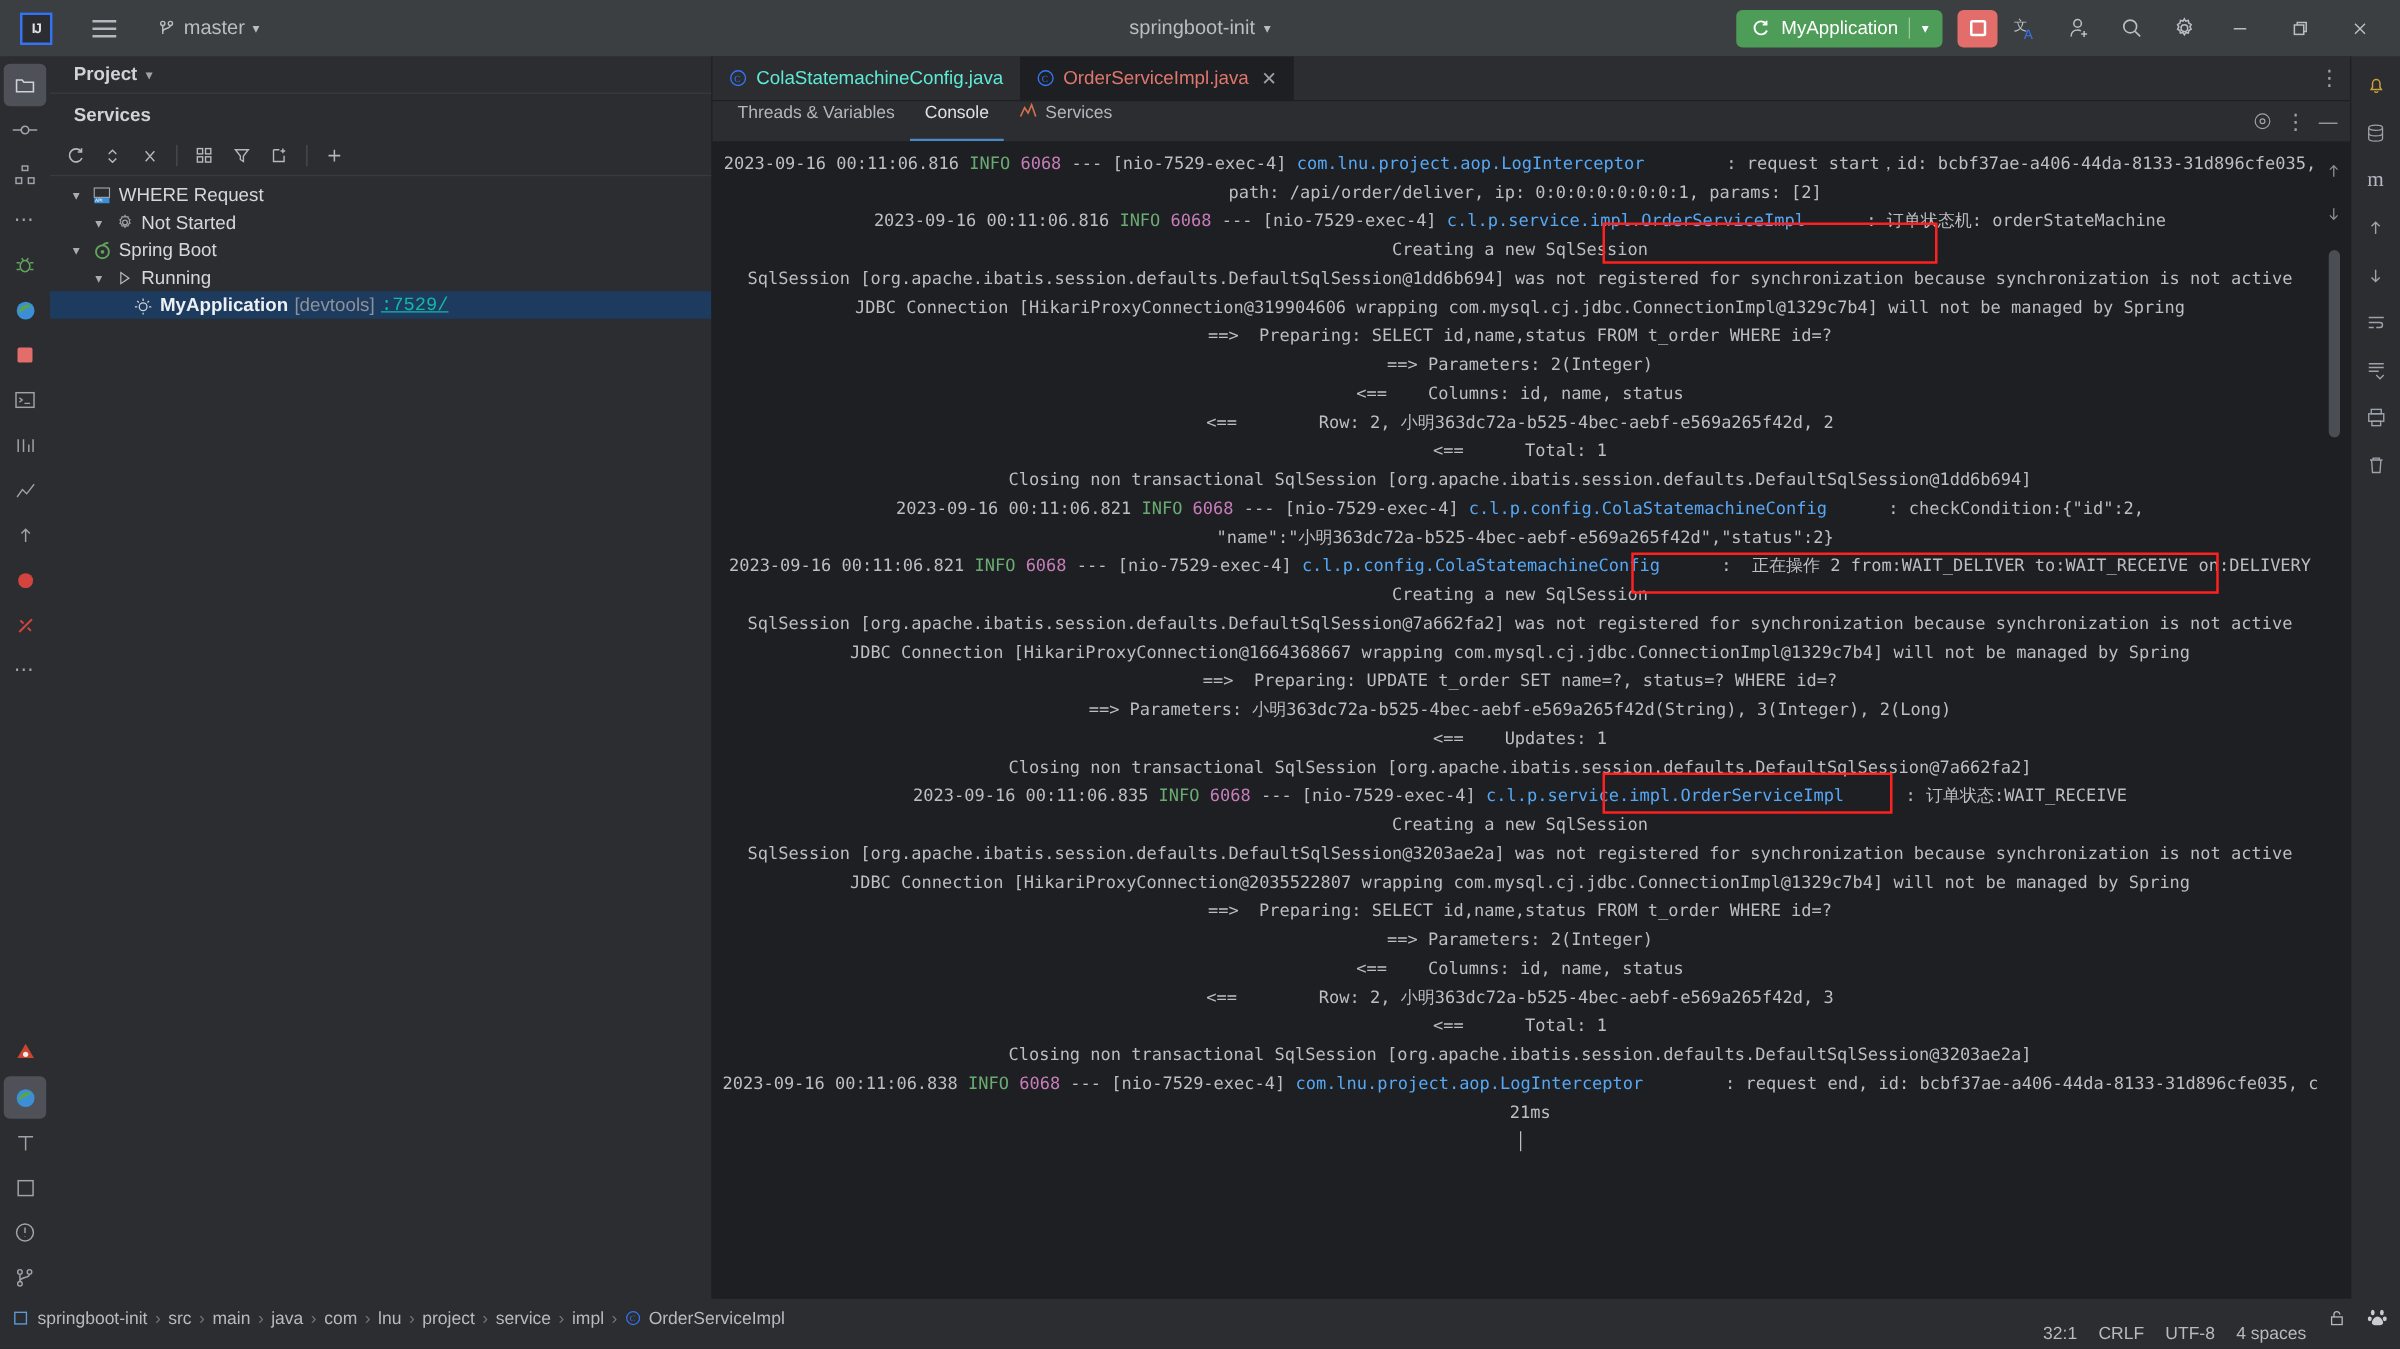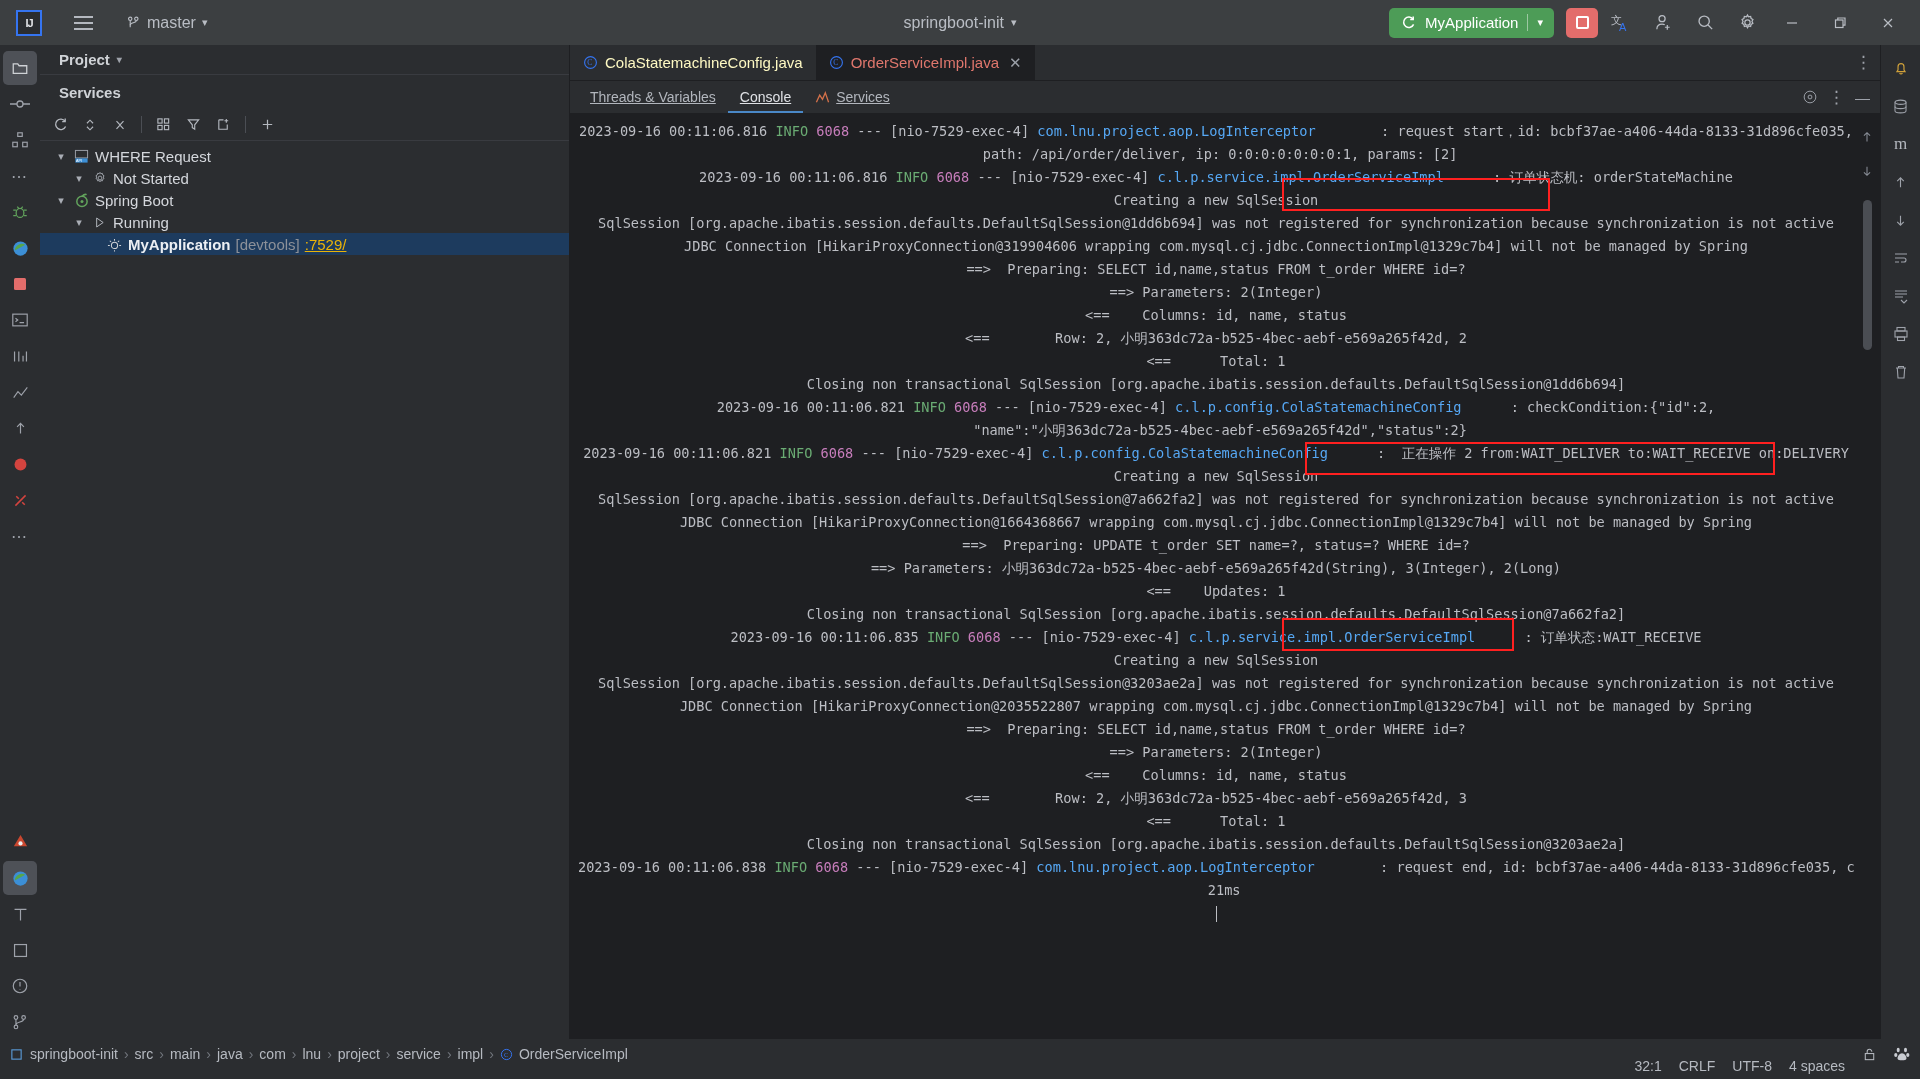--- a/index.html
+++ b/index.html
@@ -75,40 +75,40 @@
   .svc-toolbar .tbtn { width: 27px; height: 26px; display: flex; align-items: center; justify-content: center; cursor: pointer; border-radius: 4px;}
   .svc-toolbar .sep { width: 1px; height: 17px; background: #4b4e54; margin: 0 5px; }
   .svc-tree { flex: 1 1 auto; padding-top: 4px; font-size: 15px; overflow: hidden; }
   .tnode { height: 22px; display: flex; align-items: center; gap: 5px; white-space: nowrap; cursor: pointer; padding-right: 8px;}
   .tnode.sel { background: #1d3b5e; }
   .tw { width: 14px; display: inline-flex; justify-content: center; color: #a9adb5; font-size: 11px; }
   .tico { width: 17px; height: 17px; display: inline-flex; align-items: center; justify-content: center; }
   .tlabel { color: #d4d7dc; }
   .tlabel.bold { font-weight: bold; color: #eceff3; }
   .tdim { color: #8d9199; }
-  .tlink { color: #eab308; text-decoration: underline; }
+  .tlink { color: #14b8a6; text-decoration: underline; font-family: Liberation Mono, monospace; }
   .tpipe { color: #6b6f76; padding: 0 3px; }
 
   
   .main { flex: 1 1 auto; display: flex; flex-direction: column; min-width: 0; background: #1e1f22;}
   .tabsbar {
     height: 36px; background: #2b2d30; display: flex; align-items: stretch; flex: 0 0 36px;
     border-bottom: 1px solid #1e1f22;
   }
   .etab { display: flex; align-items: center; gap: 7px; padding: 0 13px; font-size: 15px; cursor: pointer; }
   .etab.active { background: #1e1f22; }
   .etab .close { color: #9ba0a8; font-size: 15px; margin-left: 3px; }
   .tabsbar-right { margin-left: auto; display: flex; align-items: center; padding-right: 8px; }
 
   .console-wrap { flex: 1 1 auto; display: flex; flex-direction: column; min-height: 0; }
   .ctabs {
     height: 33px; display: flex; align-items: stretch; background: #2b2d30; flex: 0 0 33px;
     padding-left: 8px; border-bottom: 1px solid #1e1f22; position: relative;
   }
-  .ctab { display: flex; align-items: center; gap: 6px; padding: 0 12px; font-size: 14px; color: #b2b6bd; cursor: pointer; text-decoration: underline; }
+  .ctab { display: flex; gap: 6px; padding: 0 12px; font-size: 14px; color: #b2b6bd; cursor: pointer; }
   .ctab.active { color: #dfe1e5; box-shadow: inset 0 -2px 0 0 #4a88c7; }
   .ctabs-right { margin-left: auto; display: flex; align-items: center; padding-right: 10px; gap: 10px; }
 
   .consoleflex { flex: 1 1 auto; display: flex; min-height: 0; text-align: center; }
   .console {
     flex: 1 1 auto; background: #1e1f22; position: relative; overflow: hidden;
     font-family: "DejaVu Sans Mono", "Liberation Mono", monospace;
     font-size: 13.6px; line-height: 23px; padding: 6px 0 0 8px; min-width: 0;
   }
   .cline { white-space: pre; color: #bcbec4; height: 23px; }
@@ -475,21 +475,21 @@
     <div class="main">
 
       <div class="tabsbar">
         <div class="etab">
           <span>
             <svg width="15" height="15" viewBox="0 0 16 16" fill="none" stroke="#3574f0" stroke-width="1.2">
               <circle cx="8" cy="8" r="6.3"></circle>
                 <text x="4.6" y="11" font-size="8" fill="#3574f0" font-family="Liberation Serif, serif" stroke="none">C</text>
             </svg>
           </span>
-          <span style="color:#fef9c3;">ColaStatemachineConfig.java</span>
+          <span style="color:#5eead4;">ColaStatemachineConfig.java</span>
         </div>
         <div class="etab active">
           <span>
             <svg width="15" height="15" viewBox="0 0 16 16" fill="none" stroke="#3574f0" stroke-width="1.2">
               <circle cx="8" cy="8" r="6.3"></circle>
                 <text x="4.6" y="11" font-size="8" fill="#3574f0" font-family="Liberation Serif, serif" stroke="none">C</text>
             </svg>
           </span>
           <span style="color:#e0776d;">OrderServiceImpl.java</span>
           <span class="close">✕</span>

